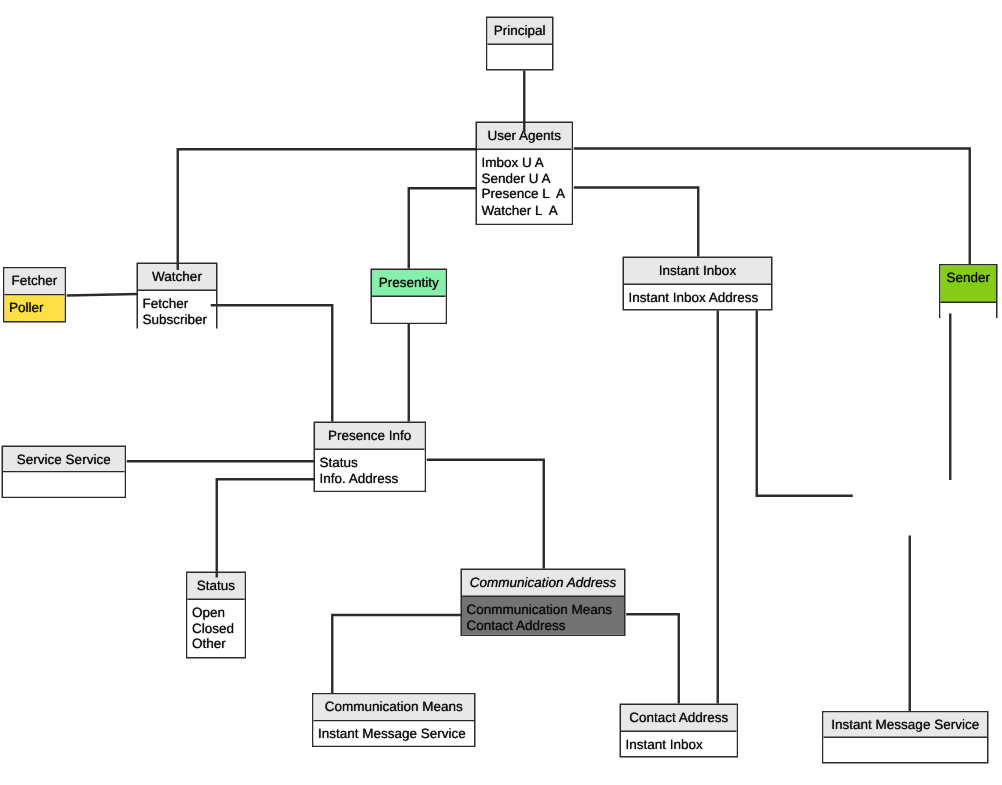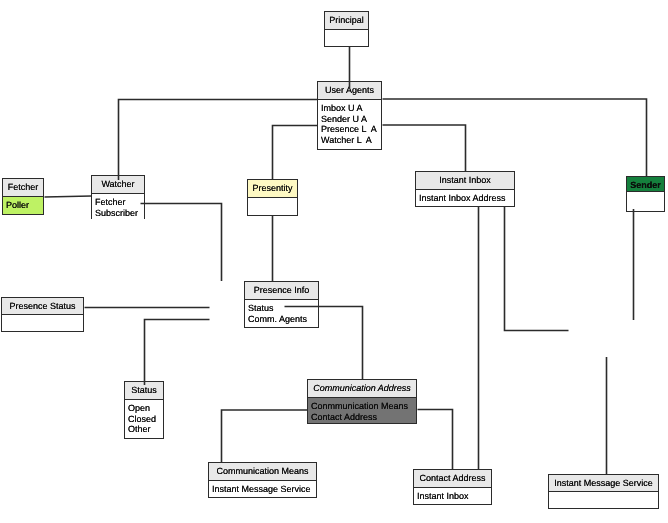--- a/index.html
+++ b/index.html
@@ -37,57 +37,57 @@
     <div class="uml-header" style="height: 18px; line-height: 17px; background: rgb(232, 232, 232);">User Agents</div>
     <div class="uml-body" style="height: 49px; background: rgb(255, 255, 255);">
       <div class="uml-attr">Imbox U A</div>
       <div class="uml-attr">Sender U A</div>
       <div class="uml-attr">Presence L  A</div>
       <div class="uml-attr">Watcher L  A</div>
     </div>
    </div>
    <div class="uml-box" style="left: 2px; top: 178px; width: 42px; height: 37px;">
     <div class="uml-header" style="height: 18px; line-height: 17px; background: rgb(232, 232, 232);">Fetcher</div>
-    <div class="uml-body" style="height: 17px; background: #bef264;">
+    <div class="uml-body" style="height: 17px; background: #fde047;">
       <div class="uml-attr">Poller</div>
     </div>
    </div>
    <div class="uml-box" style="left: 91px; top: 175px; width: 54px; height: 44px;">
     <div class="uml-header" style="height: 18px; line-height: 17px; background: rgb(232, 232, 232);">Watcher</div>
     <div class="uml-body" style="height: 27px; background: rgb(255, 255, 255);">
       <div class="uml-attr">Fetcher</div>
       <div class="uml-attr">Subscriber</div>
     </div>
    </div>
    <div class="uml-box" style="left: 247px; top: 179px; width: 51px; height: 37px;">
-    <div class="uml-header" style="height: 18px; line-height: 17px; background: #fef9c3;">Presentity</div>
+    <div class="uml-header" style="height: 18px; line-height: 17px; background: #86efac;">Presentity</div>
     <div class="uml-body" style="height: 17px; background: rgb(255, 255, 255);">
     </div>
    </div>
    <div class="uml-box" style="left: 415px; top: 171px; width: 100px; height: 36px;">
     <div class="uml-header" style="height: 18px; line-height: 17px; background: rgb(232, 232, 232);">Instant Inbox</div>
     <div class="uml-body" style="height: 16px; background: rgb(255, 255, 255);">
       <div class="uml-attr">Instant Inbox Address</div>
     </div>
    </div>
    <div class="uml-box" style="left: 626px; top: 176px; width: 39px; height: 36px;">
-    <div class="uml-header" style="height: 15px; line-height: 16px; background: #15803d; font-weight: bold;">Sender</div>
+    <div class="uml-header" style="height: 25px; line-height: 16px; background: #84cc16;">Sender</div>
     <div class="uml-body" style="height: 17px; background: rgb(255, 255, 255);">
     </div>
    </div>
    <div class="uml-box" style="left: 1px; top: 297px; width: 83px; height: 35px;">
-    <div class="uml-header" style="height: 17px; line-height: 16px; background: rgb(232, 232, 232);">Presence Status</div>
+    <div class="uml-header" style="height: 17px; line-height: 16px; background: rgb(232, 232, 232);">Service Service</div>
     <div class="uml-body" style="height: 16px; background: rgb(255, 255, 255);">
     </div>
    </div>
-   <div class="uml-box" style="left: 209px; top: 281px; width: 75px; height: 47px; margin-left: 35px;">
+   <div class="uml-box" style="left: 209px; top: 281px; width: 75px; height: 47px;">
     <div class="uml-header" style="height: 18px; line-height: 17px; background: rgb(232, 232, 232);">Presence Info</div>
     <div class="uml-body" style="height: 27px; background: rgb(255, 255, 255);">
       <div class="uml-attr">Status</div>
-      <div class="uml-attr">Comm. Agents</div>
+      <div class="uml-attr">Info. Address</div>
     </div>
    </div>
    <div class="uml-box" style="left: 124px; top: 381px; width: 40px; height: 58px;">
     <div class="uml-header" style="height: 18px; line-height: 17px; background: rgb(232, 232, 232);">Status</div>
     <div class="uml-body" style="height: 38px; background: rgb(255, 255, 255);">
       <div class="uml-attr">Open</div>
       <div class="uml-attr">Closed</div>
       <div class="uml-attr">Other</div>
     </div>
    </div>

